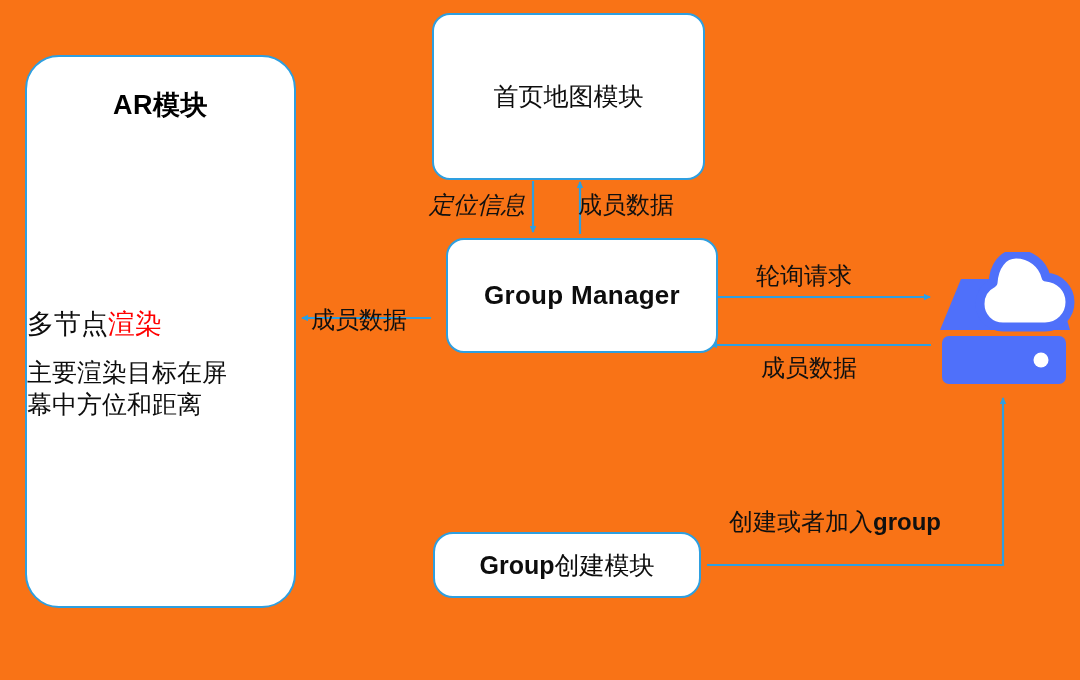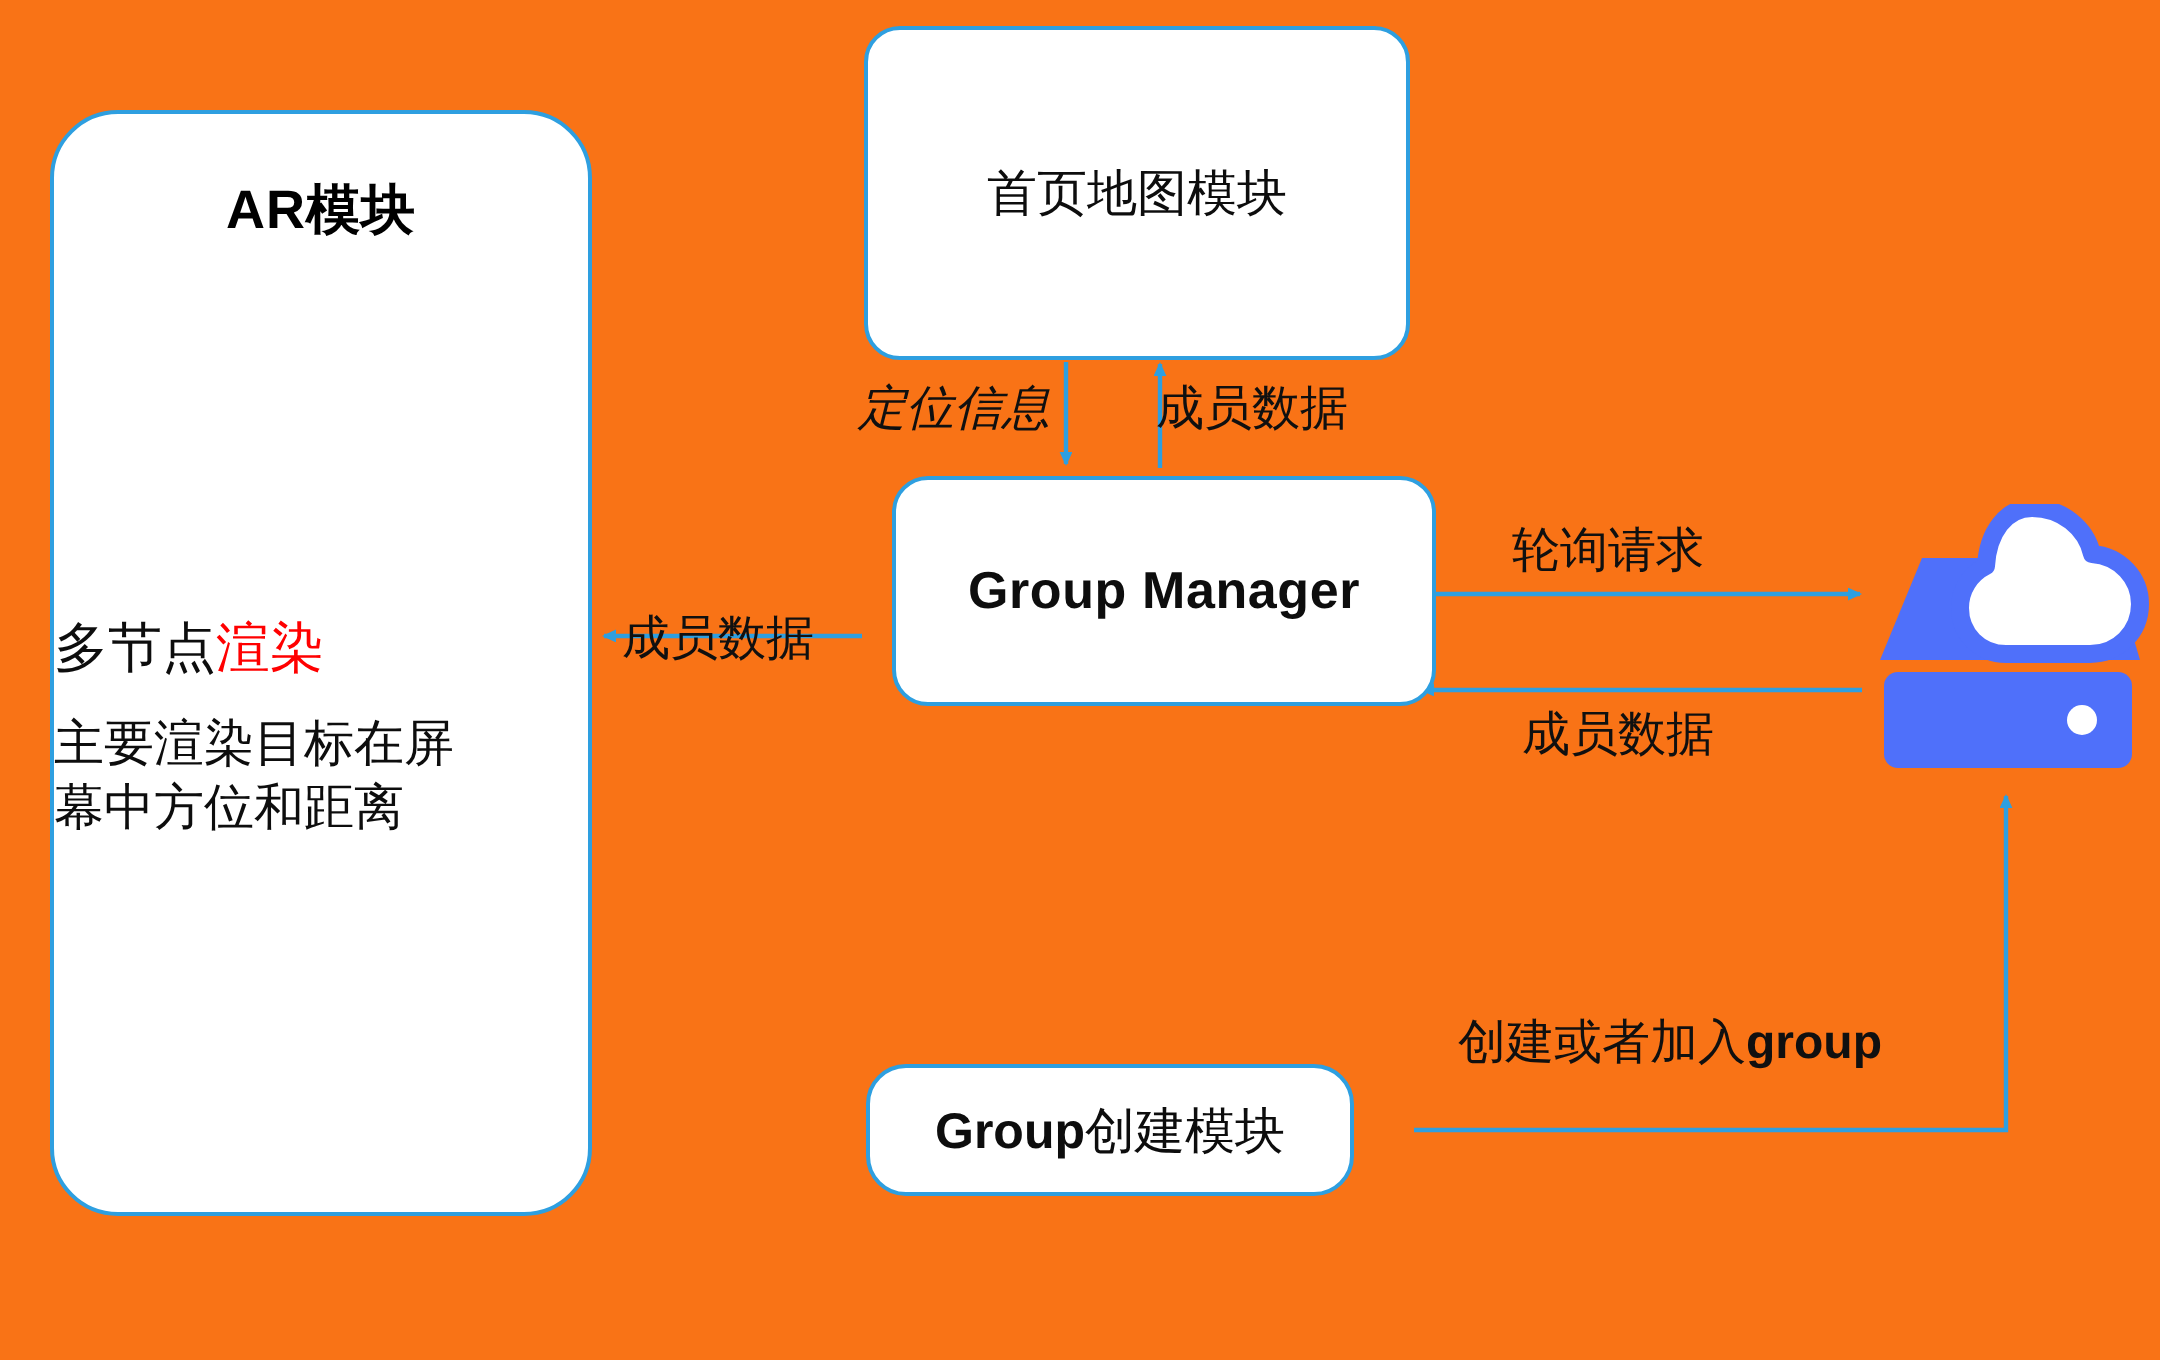--- a/index.html
+++ b/index.html
@@ -97,21 +97,21 @@
     font-family: "Liberation Sans", sans-serif;
     font-weight: bold;
     font-size: 26px;
     letter-spacing: 0.3px;
     margin-left: 13px;
   }
   
   #node-create {
     left: 433px;
     top: 532px;
-    width: 244px;
+    width: 268px;
     height: 66px;
     border-radius: 20px;
     font-size: 25px;
   }
   #node-create .bold-en {
     font-family: "Liberation Sans", sans-serif;
     font-weight: bold;
     font-size: 25px;
   }
   

